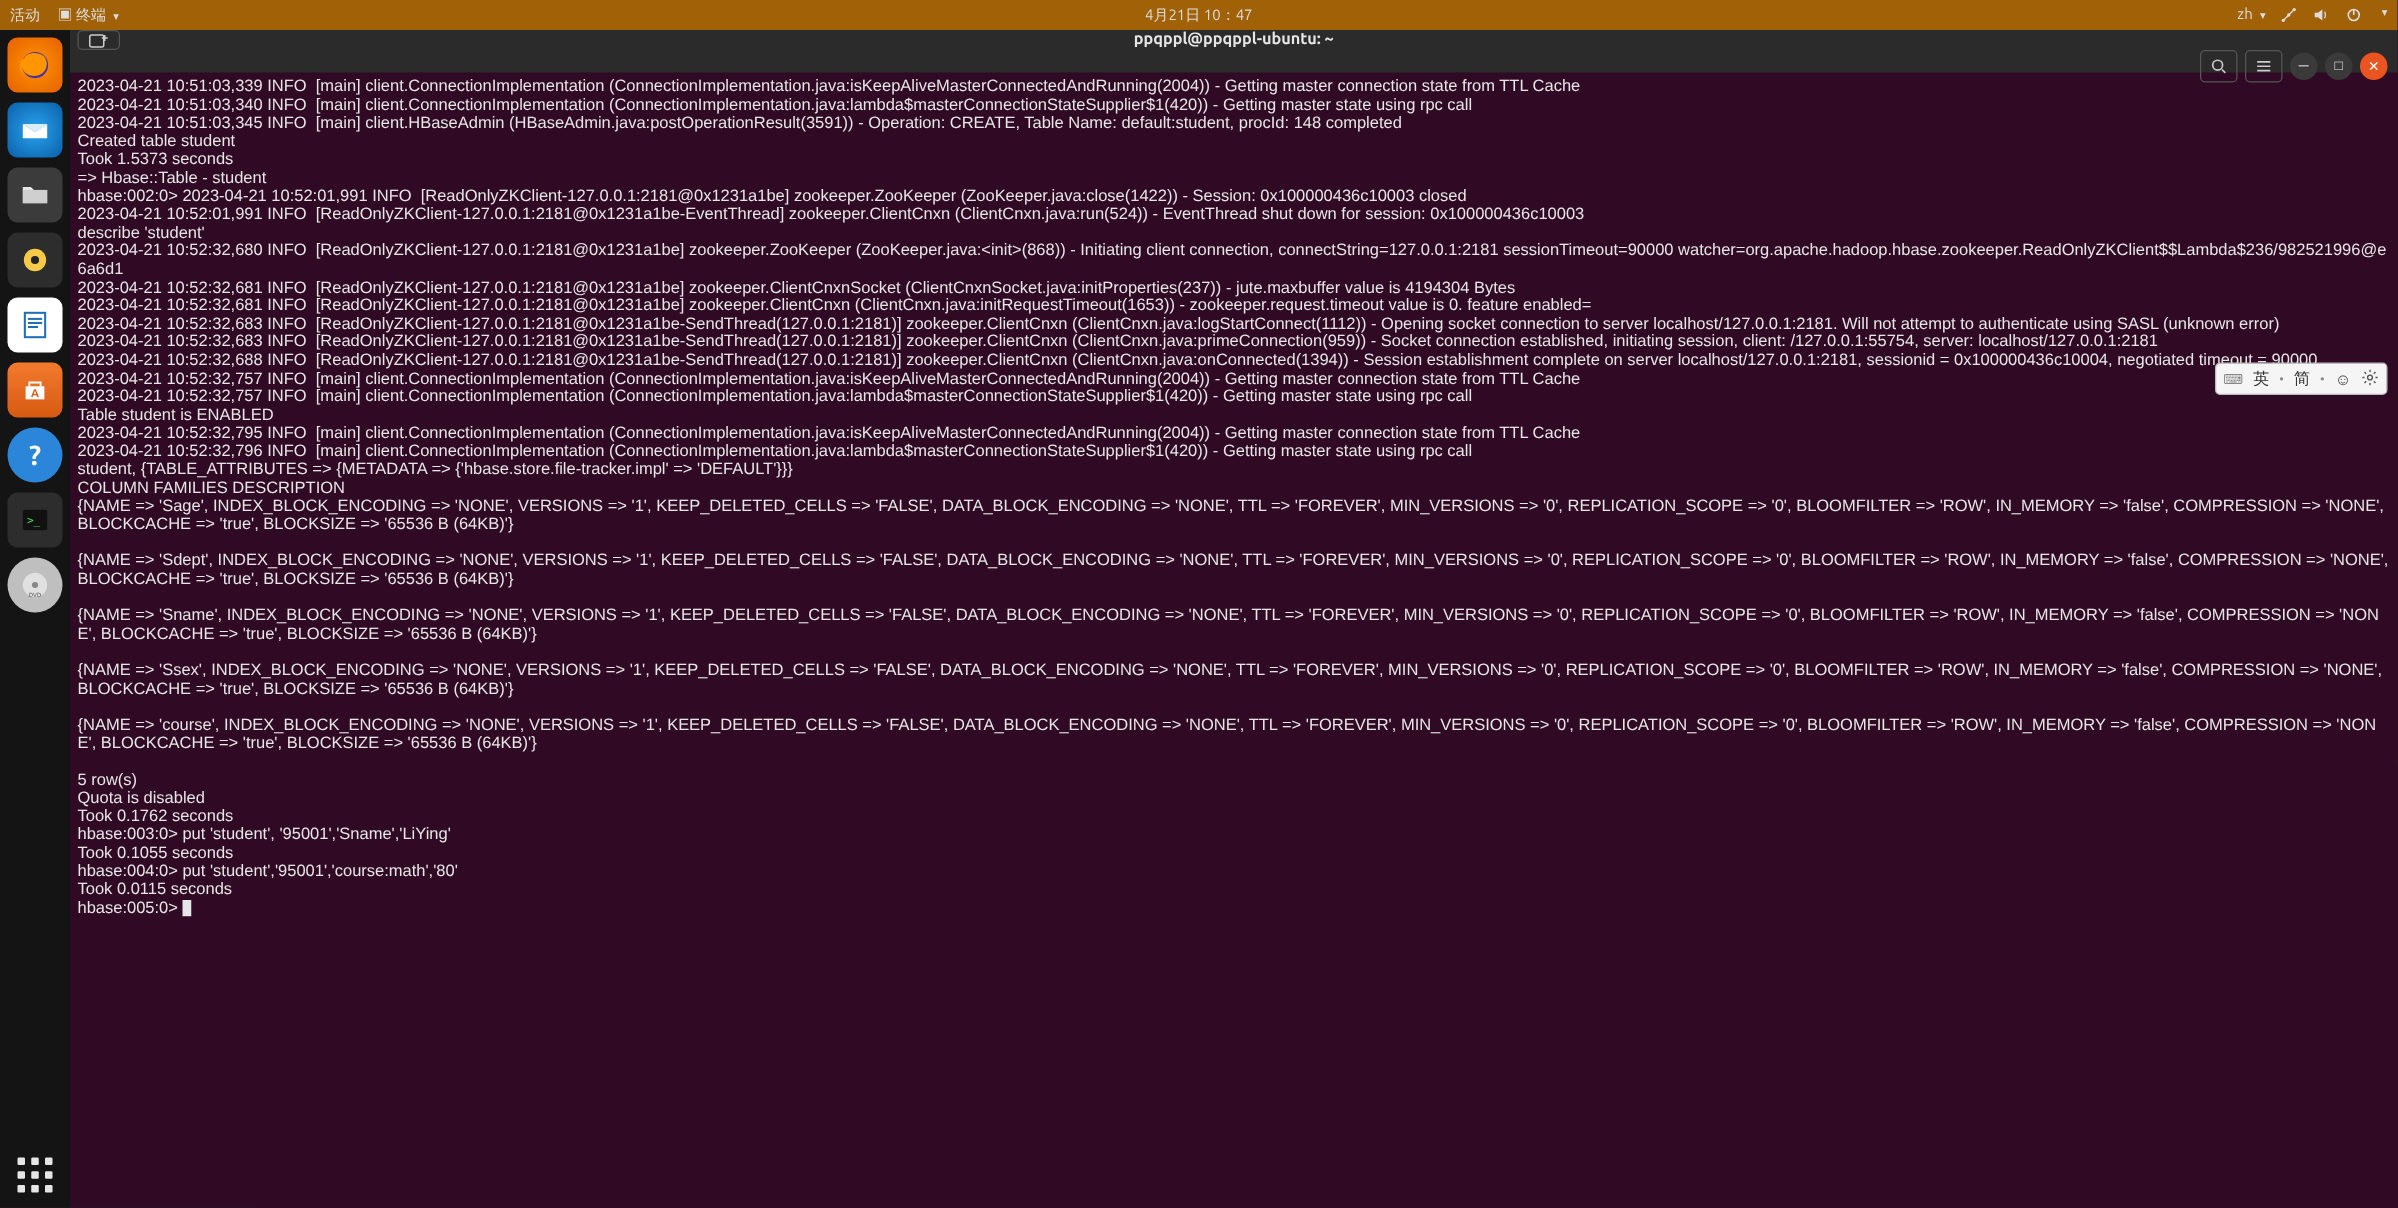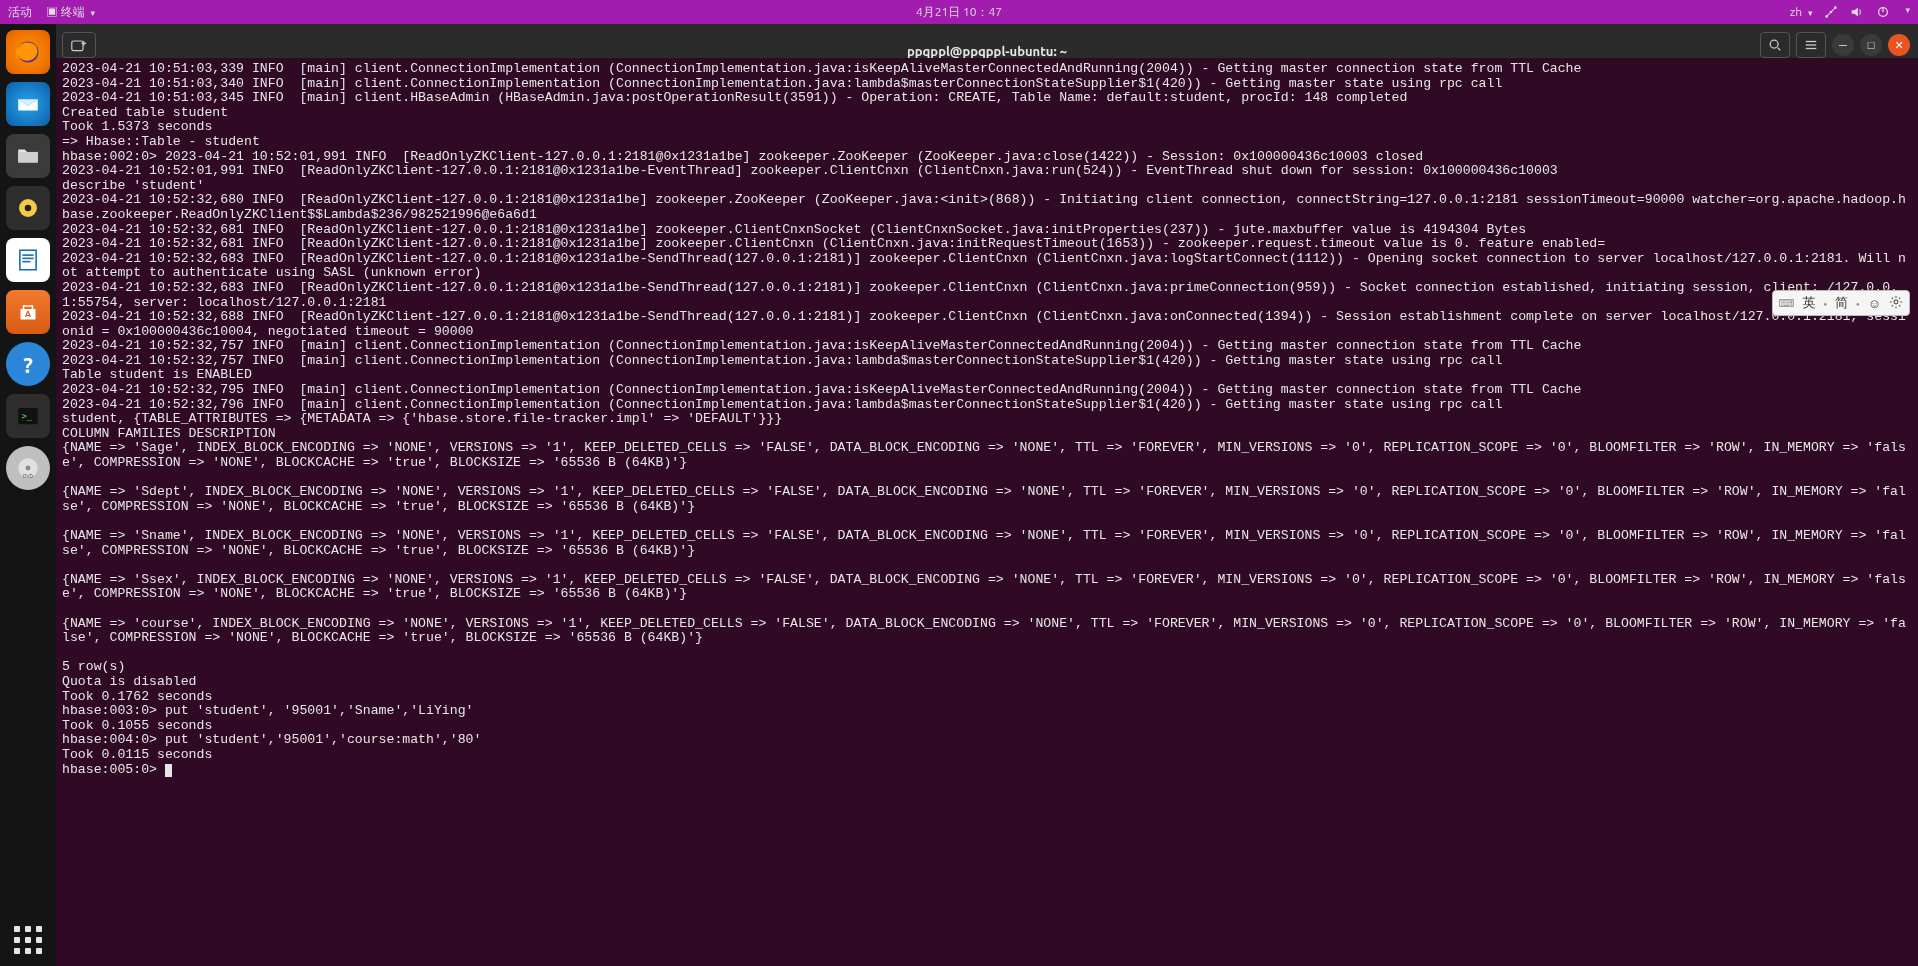--- a/index.html
+++ b/index.html
@@ -7,21 +7,21 @@
     width: 1918px; height: 966px;
     background: #1e1e1e;
     font-family: "Ubuntu", "Noto Sans", sans-serif;
     color: #e6e6e6;
     overflow: hidden;
     position: relative;
   }
   
   .topbar {
     height: 24px;
-    background: #a21caf;
+    background: #a16207;
     display: flex;
     align-items: center;
     font-size: 12px;
     color: #ddd;
     padding: 0 8px;
     position: relative;
   }
   .topbar .left { display: flex; align-items: center; gap: 14px; }
   .topbar .center {
     position: absolute; left: 50%; transform: translateX(-50%);
@@ -66,24 +66,25 @@
     position: absolute;
     left: 56px; top: 24px; right: 0; bottom: 0;
     background: #300a24;
     display: flex;
     flex-direction: column;
   }
   .titlebar {
     height: 34px;
     background: #2b2b2b;
     display: flex;
-    align-items: flex-end;
+    align-items: flex-start;
     color: #e6e6e6;
     font-size: 13px;
     position: relative;
+    flex-direction: column;
   }
   .titlebar .newtab {
     width: 34px; height: 26px;
     margin-left: 6px;
     border: 1px solid #555;
     border-radius: 4px;
     display: flex; align-items: center; justify-content: center;
   }
   .titlebar .title {
     position: absolute; left: 50%; transform: translateX(-50%);
@@ -103,21 +104,21 @@
     width: 22px; height: 22px; border-radius: 50%;
     background: #3a3a3a;
     display: flex; align-items: center; justify-content: center;
     font-size: 11px;
   }
   .titlebar .close { background: #e95420; color: #fff; }
 
   .term {
     flex: 1;
     padding: 4px 6px;
-    font-family: Liberation Mono, monospace;
+    font-family: Liberation Sans, sans-serif;
     font-size: 13.2px;
     line-height: 14.6px;
     color: #e6e6e6;
     white-space: pre-wrap;
     word-break: break-all;
     overflow: hidden;
   }
   .cursor {
     display: inline-block;
     width: 7px; height: 13px;

